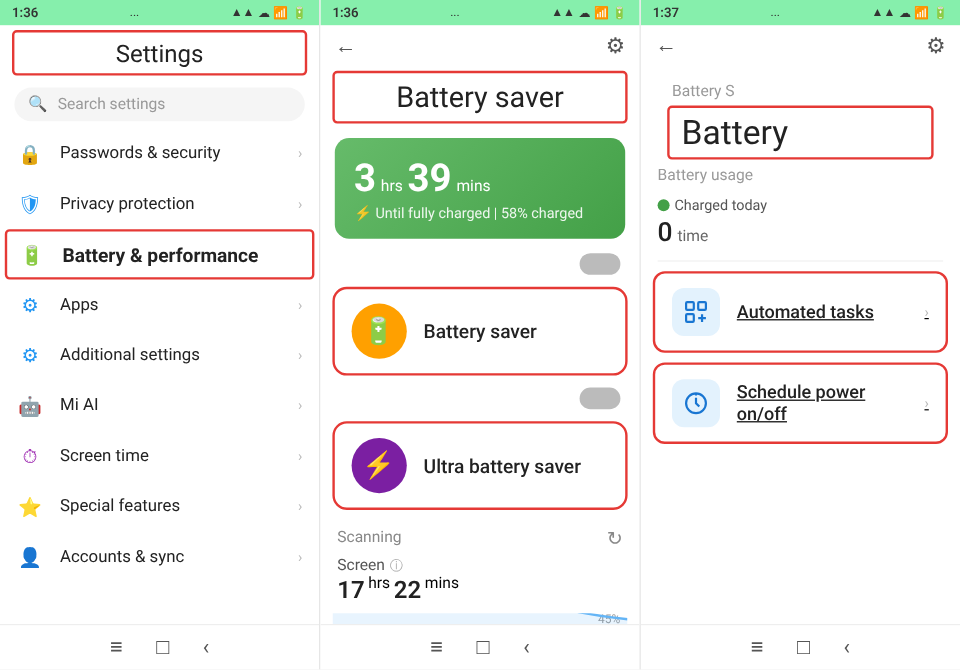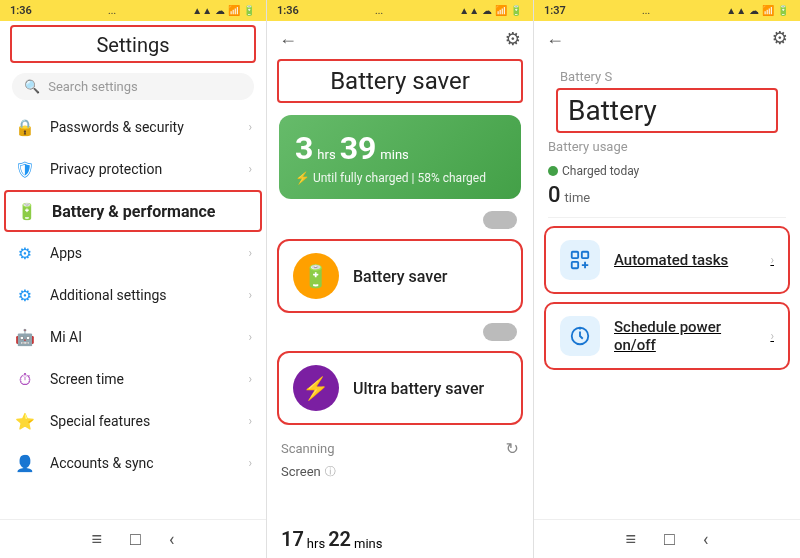--- a/index.html
+++ b/index.html
@@ -22,21 +22,21 @@
     }
 
     
     .status-bar {
       display: flex;
       justify-content: space-between;
       align-items: center;
       padding: 4px 10px;
       font-size: 11px;
       color: #333;
-      background: #fde047;
+      background: #86efac;
       gap: 32px;
     }
     .status-bar .time { font-weight: 600; }
     .status-icons { display: flex; gap: 3px; align-items: center; font-size: 10px; }
 
     
     .panel1 { background: #fff; }
 
     .settings-title-bar {
       padding: 6px 14px 4px;
@@ -440,21 +440,21 @@
   <div class="scanning-section">
     <span>Scanning</span>
     <span class="refresh-icon">↻</span>
   </div>
 
   <div class="active-section">
     <div class="active-label">
       <span>Screen</span>
       <span style="font-size:11px;color:#aaa;">ⓘ</span>
     </div>
-    <div style="display:flex;align-items:flex-end;gap:3px;margin-top:48px;">
+    <div style="display:flex;align-items:flex-start;gap:3px;">
       <span class="active-time">17</span>
       <span class="active-unit">hrs</span>
       <span class="active-time">22</span>
       <span class="active-unit">mins</span>
     </div>
   </div>
 
   <div class="chart-area">
     <div style="position:absolute;right:6px;top:0;font-size:10px;color:#999;">45%</div>
 

